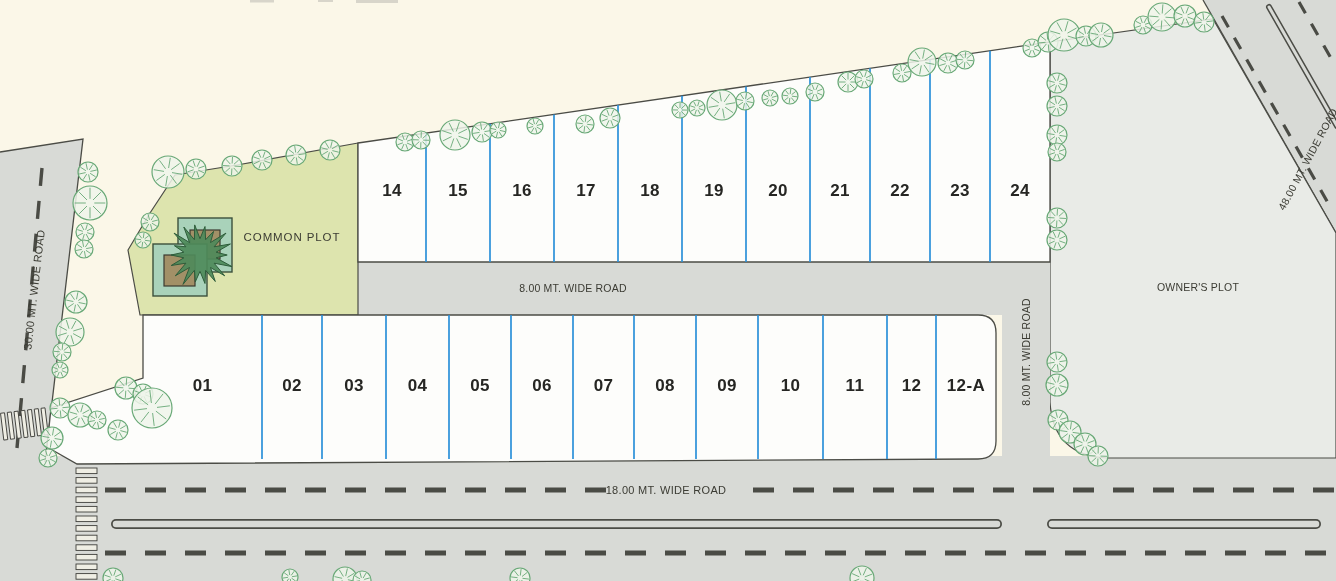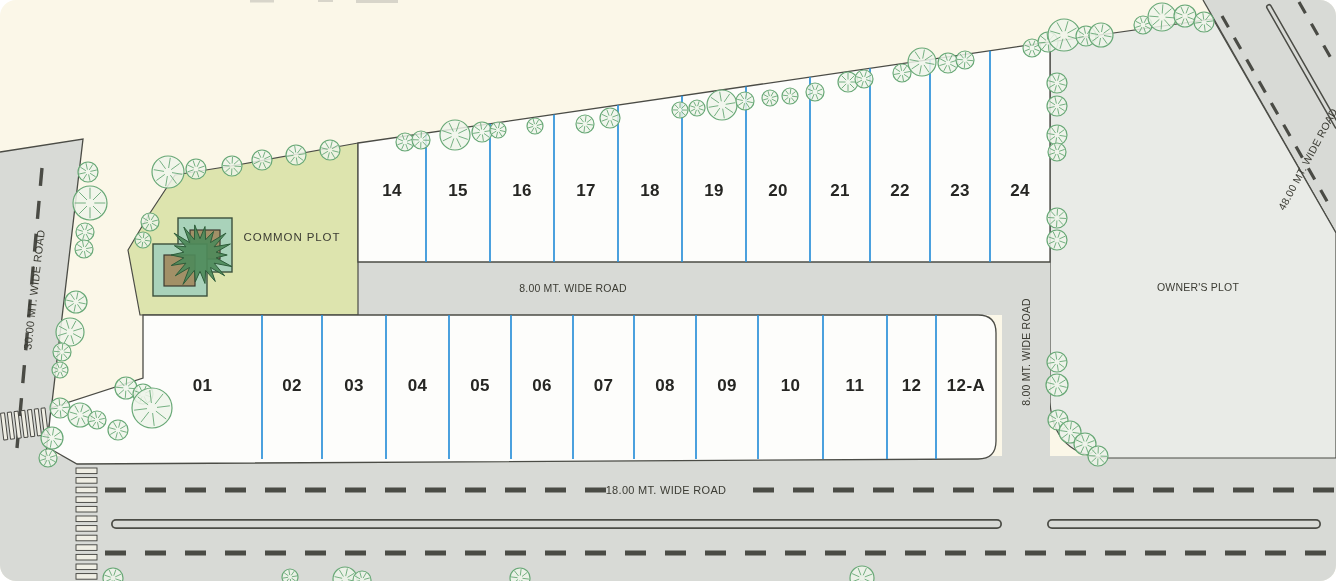--- a/index.html
+++ b/index.html
@@ -1,16 +1,16 @@
 <!DOCTYPE html>
 <html><head>
 <meta charset="utf-8">
 <style>
   html,body{margin:0;padding:0;background:#fff;}
-  .canvas{position:relative;width:1336px;height:581px;overflow:hidden;border-radius:16px;}
+  .canvas{position:relative;width:1336px;height:581px;overflow:hidden;}
   svg{display:block;}
   text{font-family:"Liberation Sans",sans-serif;}
   .plot-num{font-size:17px;font-weight:700;fill:#262623;letter-spacing:.4px;}
   .road-label{font-size:11px;fill:#3b3b33;letter-spacing:.3px;}
   .road-label-sm{font-size:10.5px;fill:#3b3b33;letter-spacing:.2px;}
   .area-label{font-size:11.5px;fill:#3b3b33;letter-spacing:.9px;}
 </style>
 </head>
 <body>
 

